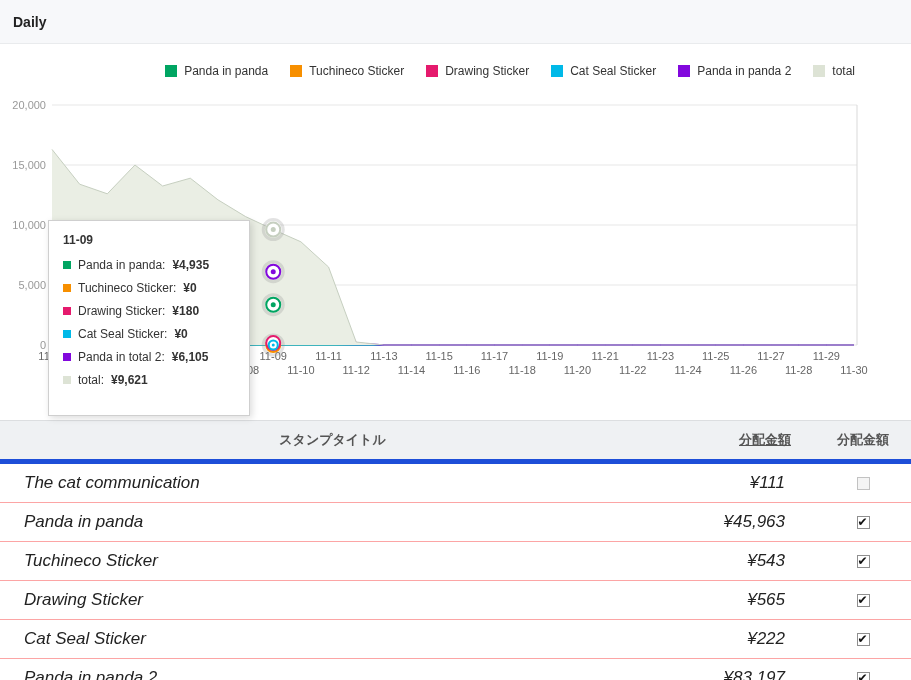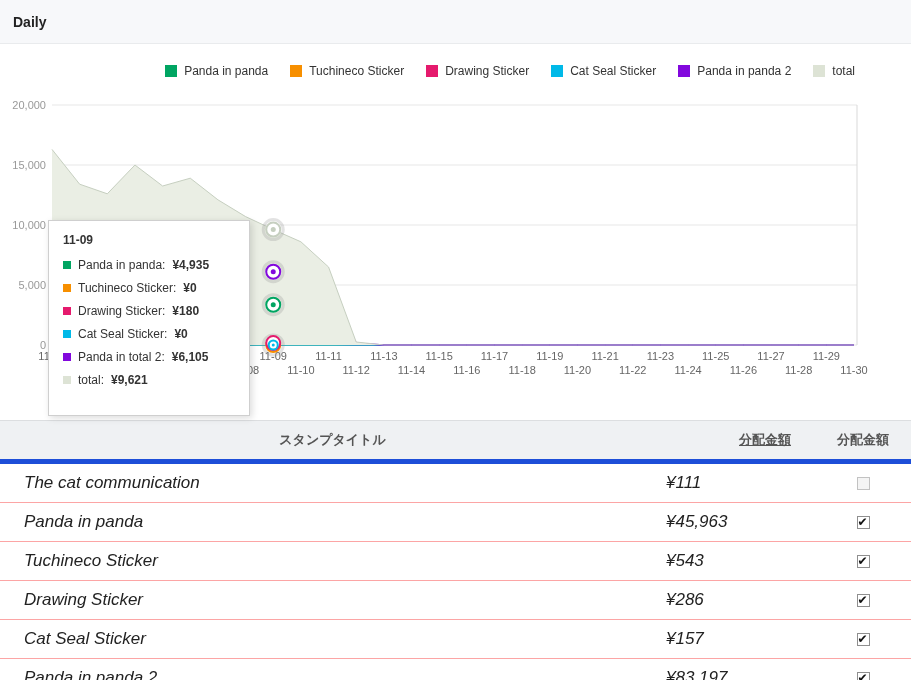--- a/index.html
+++ b/index.html
@@ -36,21 +36,21 @@
   col.c3{width:96px;}
   thead th{
     height:36px;background:#eff1f3;border-top:1px solid #dcdee0;border-bottom:5px solid #1d4ed8;
     font-size:13px;color:#555;font-weight:bold;
   }
   th.h-title{text-align:center;}
   th.h-amount{text-align:right;padding-right:24px;text-decoration:underline;}
   th.h-graph{text-align:center;}
   tbody td{height:36px;border-bottom:1px solid #fca5a5;font-size:17px;color:#222;font-style:italic;}
   td.t-title{padding-left:24px;}
-  td.t-amount{padding-right:30px;}
+  td.t-amount{text-align:right;padding-right:30px;}
   td.t-check{text-align:center;}
   .checkbox{
     display:inline-block;width:13px;height:13px;box-sizing:border-box;
     border:1px solid #8f8f8f;background:#fff;position:relative;cursor:pointer;vertical-align:middle;
   }
   .checkbox.unchecked{background:#f4f4f4;border-color:#c2c2c2;}
   .checkbox.checked::after{
     content:"\2714";position:absolute;left:0;top:-2px;font-size:12px;line-height:15px;color:#111;
   }
 </style>
@@ -217,26 +217,26 @@
           <td class="t-amount">¥45,963</td>
           <td class="t-check"><span class="checkbox checked"></span></td>
         </tr>
         <tr>
           <td class="t-title">Tuchineco Sticker</td>
           <td class="t-amount">¥543</td>
           <td class="t-check"><span class="checkbox checked"></span></td>
         </tr>
         <tr>
           <td class="t-title">Drawing Sticker</td>
-          <td class="t-amount">¥286</td>
+          <td class="t-amount">¥565</td>
           <td class="t-check"><span class="checkbox checked"></span></td>
         </tr>
         <tr>
           <td class="t-title">Cat Seal Sticker</td>
-          <td class="t-amount">¥157</td>
+          <td class="t-amount">¥222</td>
           <td class="t-check"><span class="checkbox checked"></span></td>
         </tr>
         <tr>
           <td class="t-title">Panda in panda 2</td>
           <td class="t-amount">¥83,197</td>
           <td class="t-check"><span class="checkbox checked"></span></td>
         </tr>
       </tbody>
   </table>
 

